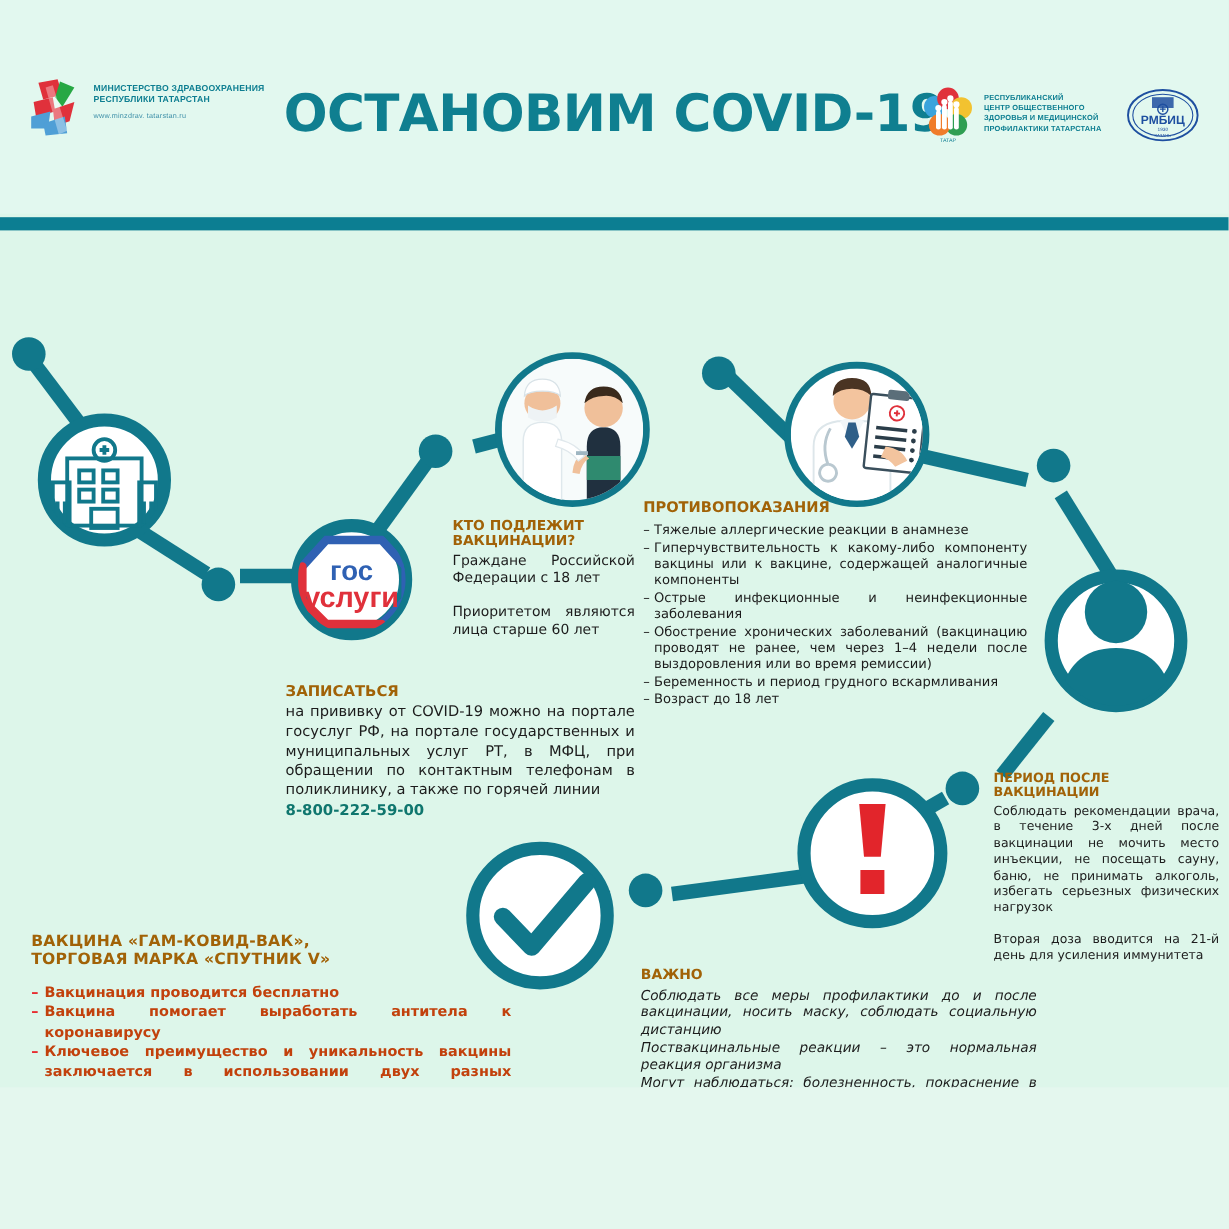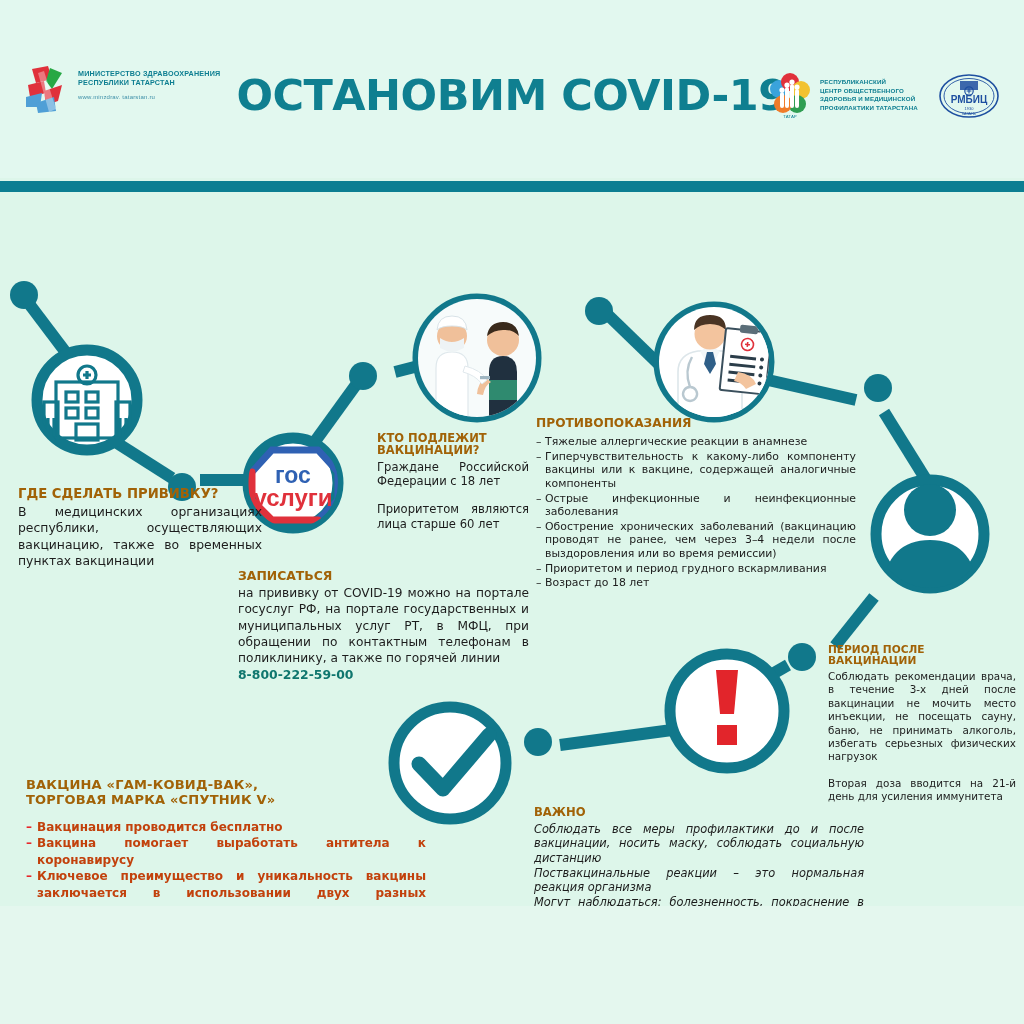--- a/index.html
+++ b/index.html
@@ -336,24 +336,20 @@
         <rect x="717" y="725" width="20" height="20" fill="#e2252b"></rect>
       </g>
     </g>
 
     <g>
       <circle cx="450" cy="763" r="56" fill="#ffffff" stroke="#11788b" stroke-width="11"></circle>
       <path d="M419 764 L443 789 L489 735" fill="none" stroke="#11788b" stroke-width="15" stroke-linecap="round" stroke-linejoin="round"></path>
     </g>
   </svg>
 
-  <div class="blk" id="blk-where">
-    <h4>ГДЕ СДЕЛАТЬ ПРИВИВКУ?</h4>
-    <p>В медицинских организациях республики, осуществляющих вакцинацию, также во временных пунктах вакцинации</p>
-  </div>
 
   <div class="blk" id="blk-who">
     <h4>
       <span>КТО ПОДЛЕЖИТ</span><br>
       <span>ВАКЦИНАЦИИ?</span>
     </h4>
     <p>Граждане Российской Федерации с 18 лет</p>
     <div class="gap"></div>
     <p>Приоритетом являются лица старше 60 лет</p>
   </div>
@@ -363,22 +359,22 @@
     <p>на прививку от COVID-19 можно на портале госуслуг РФ, на портале государственных и муниципальных услуг РТ, в МФЦ, при обращении по контактным телефонам в поликлинику, а также по горячей линии</p>
     <p class="phone">8-800-222-59-00</p>
   </div>
 
   <div class="blk" id="blk-contra">
     <h4>ПРОТИВОПОКАЗАНИЯ</h4>
     <ul>
       <li>Тяжелые аллергические реакции в анамнезе</li>
       <li>Гиперчувствительность к какому-либо компоненту вакцины или к вакцине, содержащей аналогичные компоненты</li>
       <li>Острые инфекционные и неинфекционные заболевания</li>
-      <li>Обострение хронических заболеваний (вакцинацию проводят не ранее, чем через 3–4 недели после выздоровления или во время ремиссии)</li>
-      <li>Приоритетом и период грудного вскармливания</li>
+      <li>Обострение хронических заболеваний (вакцинацию проводят не ранее, чем через 1–4 недели после выздоровления или во время ремиссии)</li>
+      <li>Беременность и период грудного вскармливания</li>
       <li>Возраст до 18 лет</li>
     </ul>
   </div>
 
   <div class="blk" id="blk-after">
     <h4>ПЕРИОД ПОСЛЕ ВАКЦИНАЦИИ</h4>
     <p>Соблюдать рекомендации врача, в течение 3-х дней после вакцинации не мочить место инъекции, не посещать сауну, баню, не принимать алкоголь, избегать серьезных физических нагрузок</p>
     <div class="gap"></div>
     <p>Вторая доза вводится на 21-й день для усиления иммунитета</p>
   </div>

